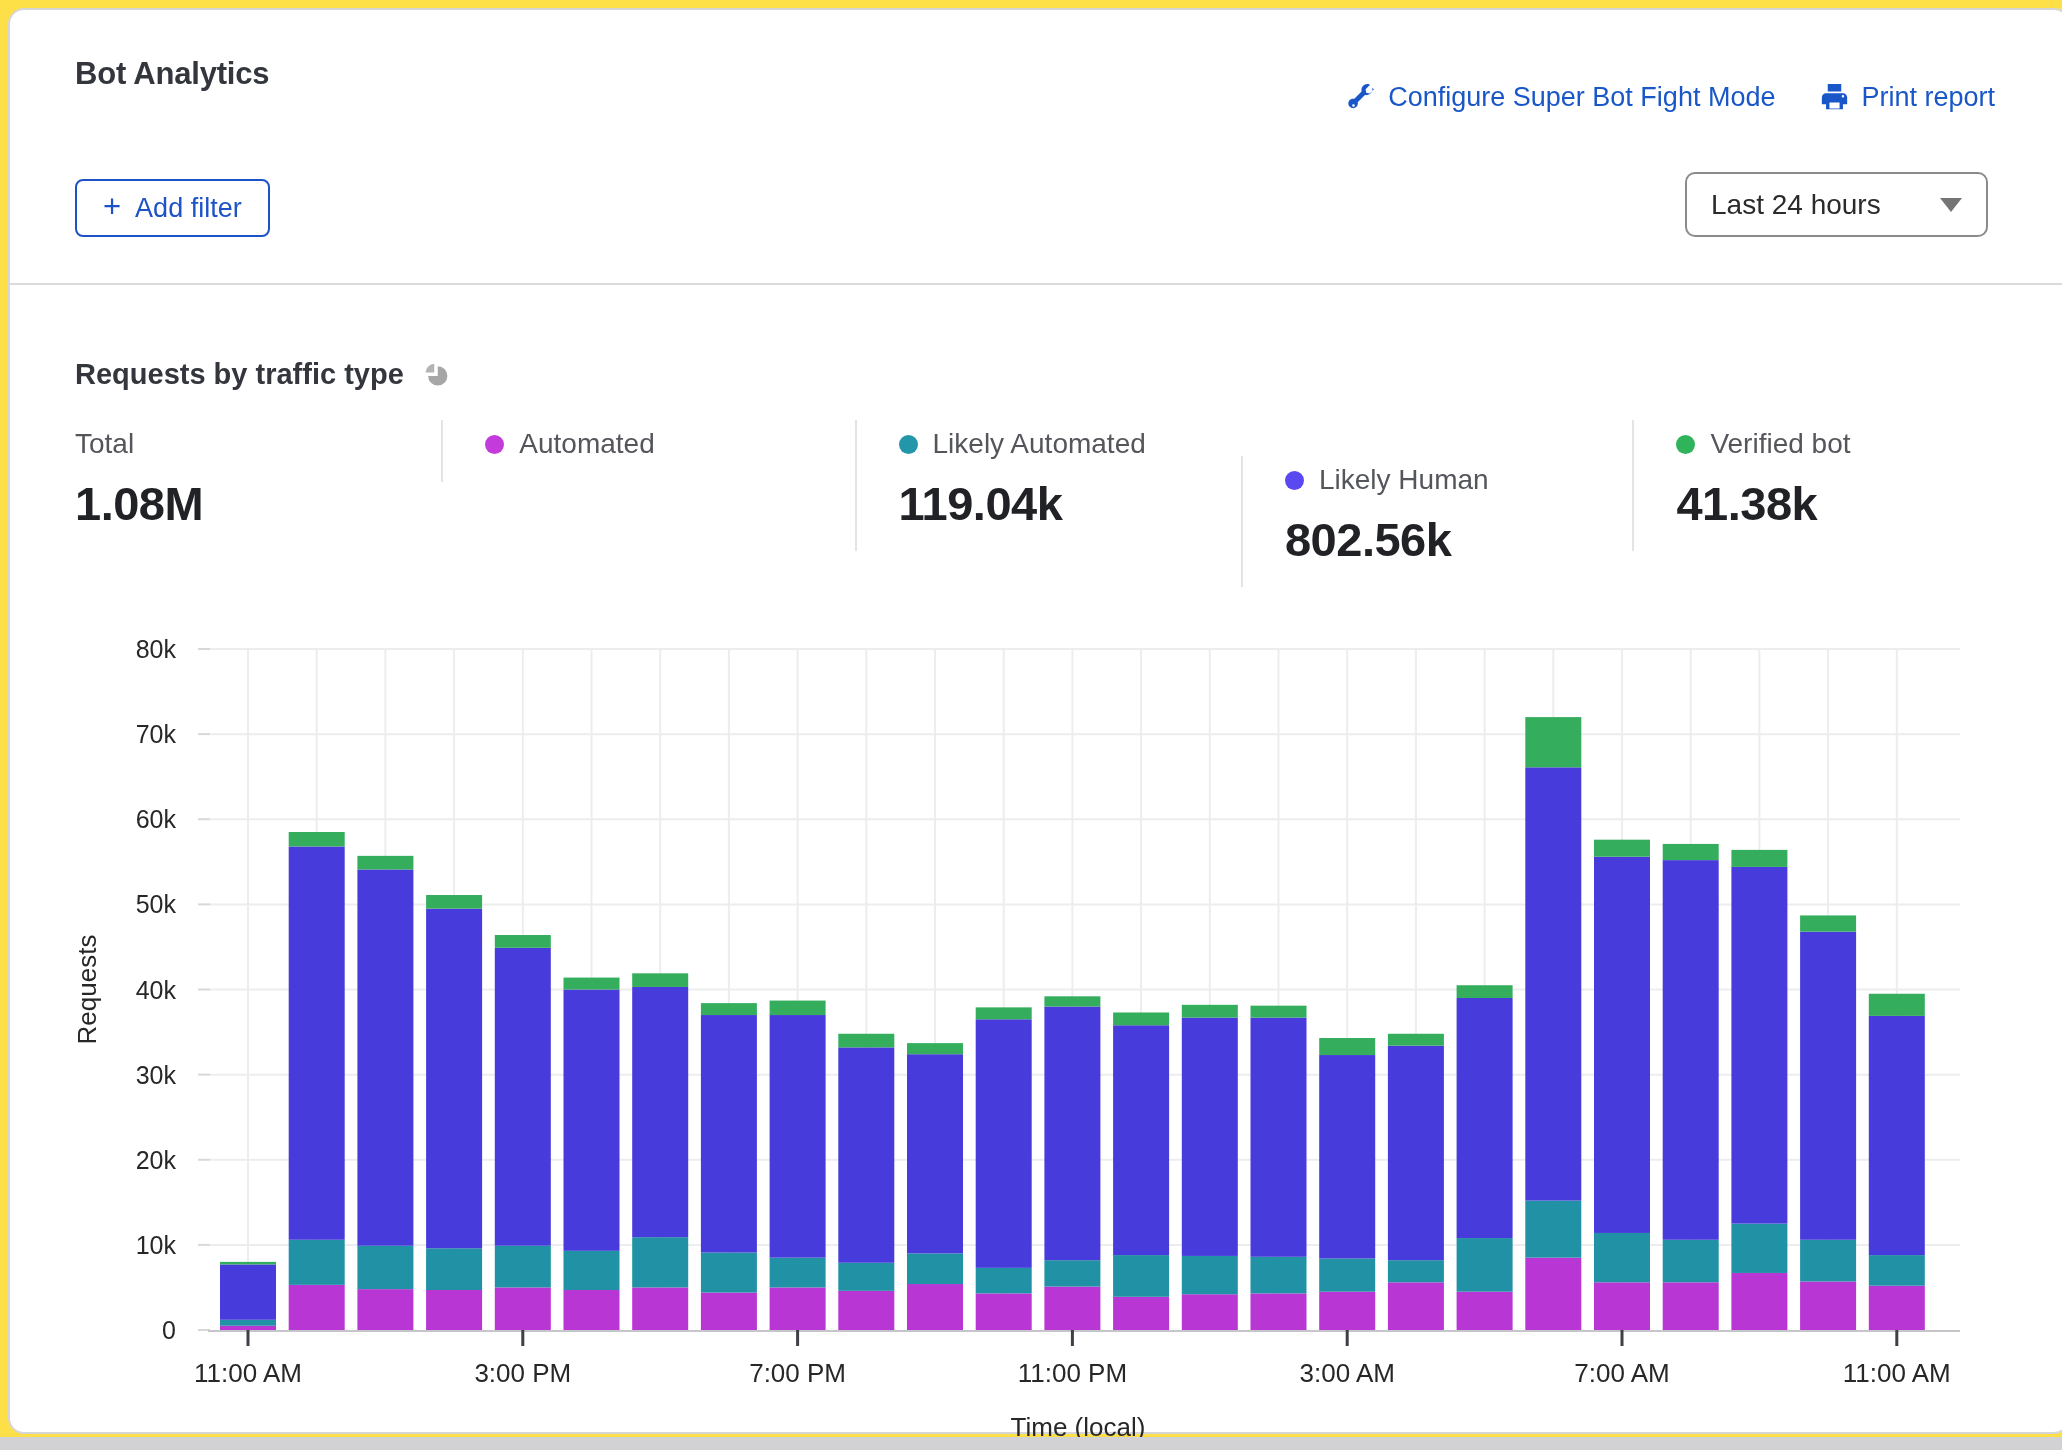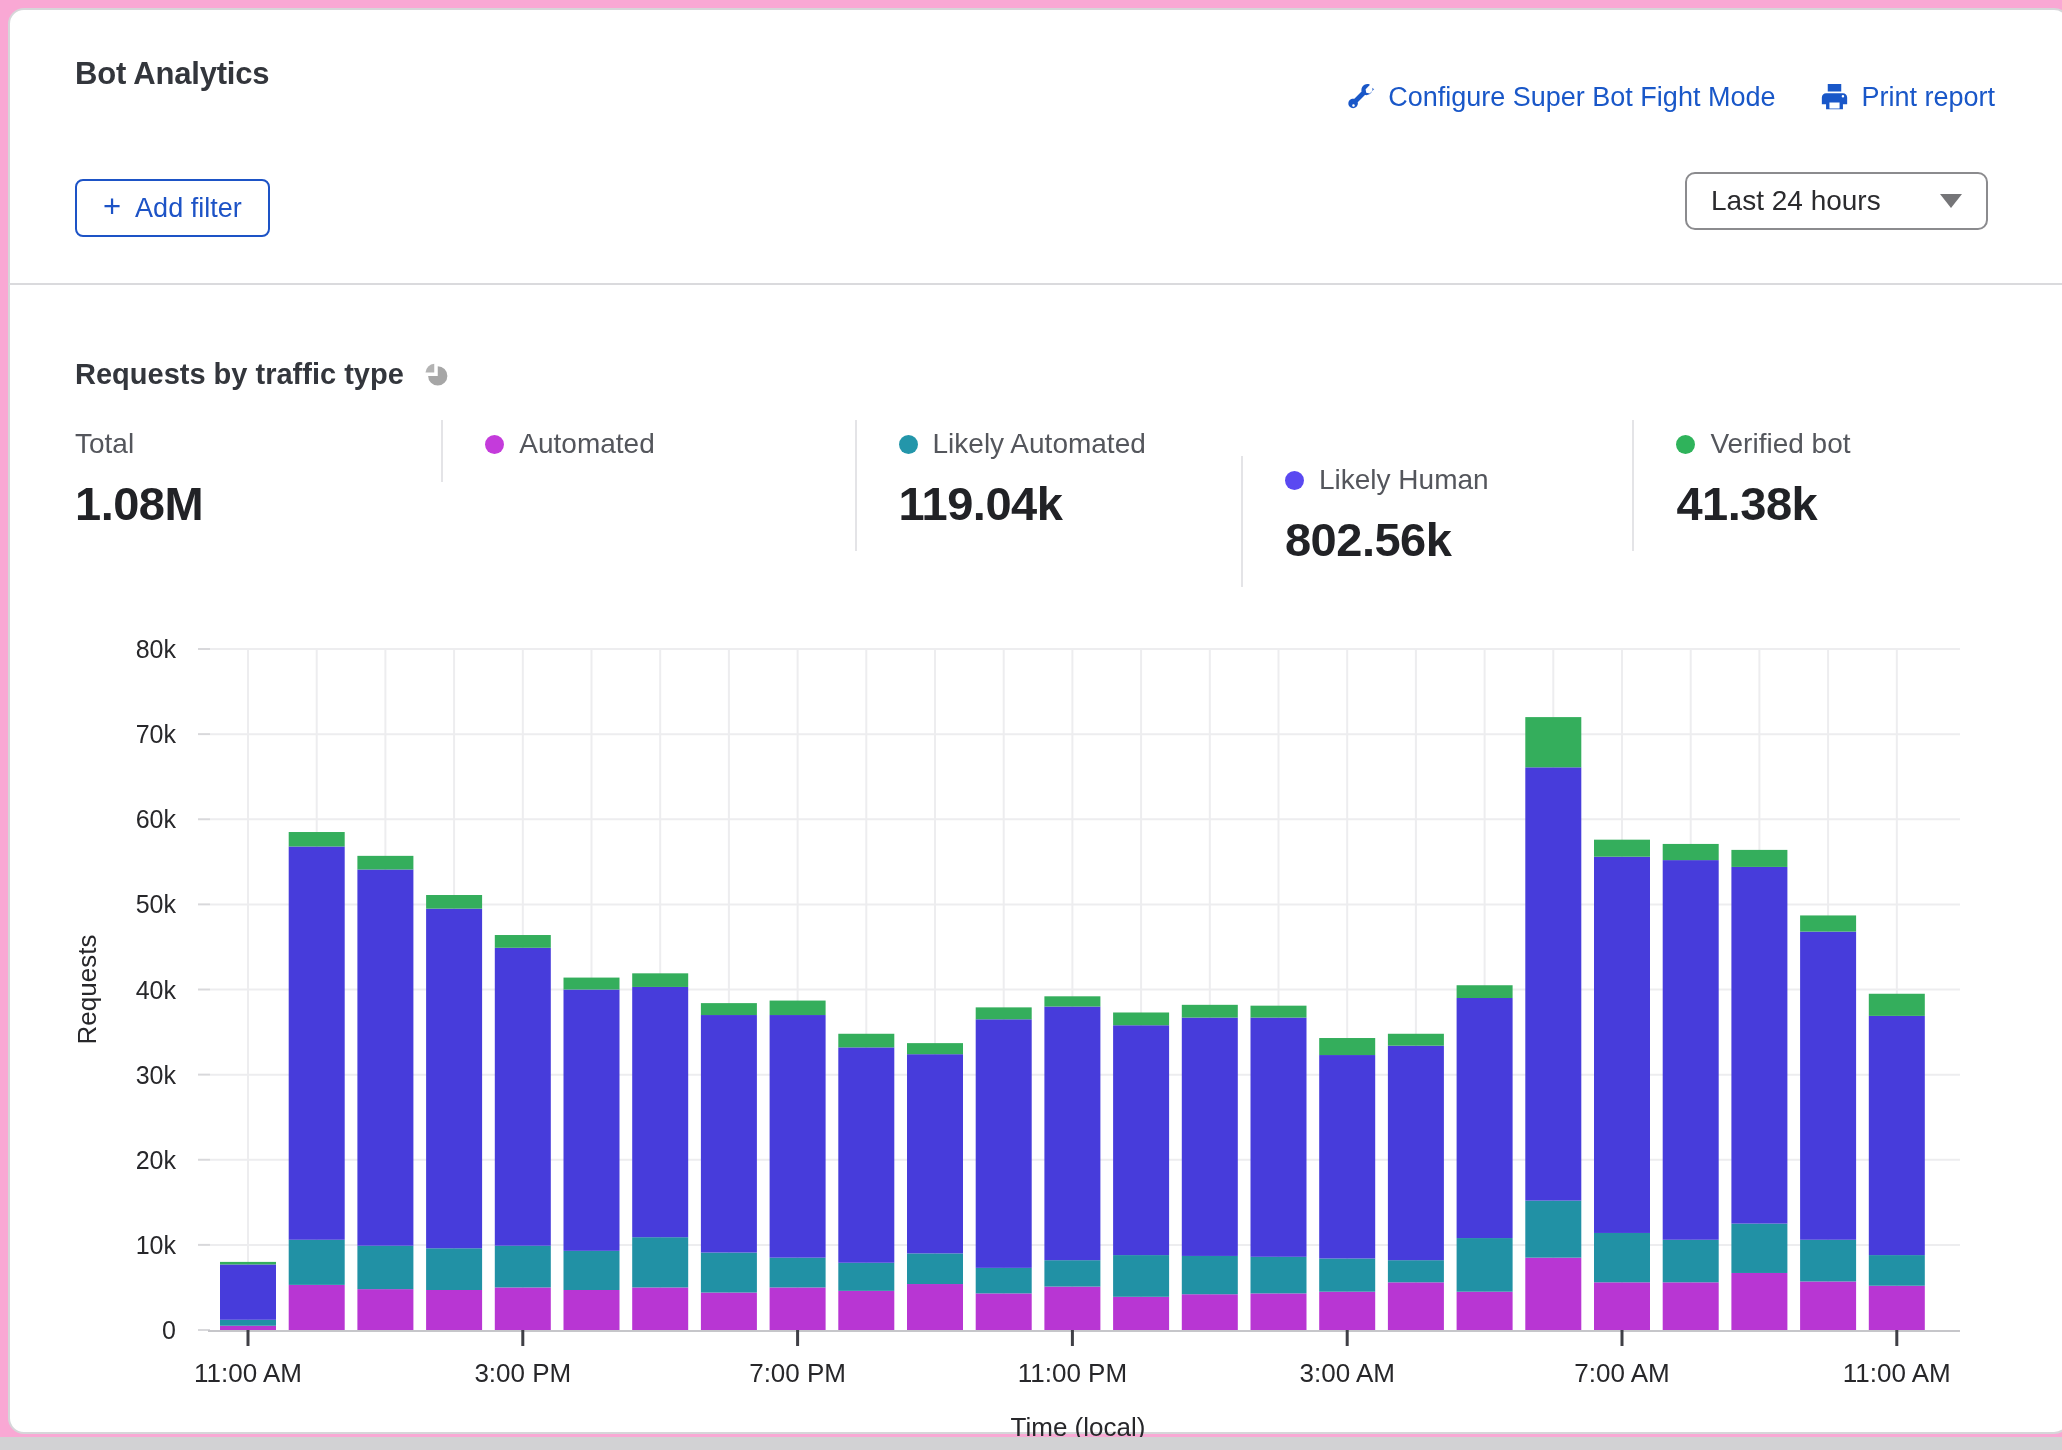--- a/index.html
+++ b/index.html
@@ -1,20 +1,20 @@
 <!DOCTYPE html>
 <html><head>
 <meta charset="utf-8">
 <style>
   * { margin:0; padding:0; box-sizing:border-box; }
   html,body { background:#ffffff; }
   body { font-family:"Liberation Sans","DejaVu Sans",sans-serif; }
   #screen {
     position:relative; width:2062px; height:1450px;
-    overflow:hidden; background:#f9a8d4;
+    overflow:hidden; background:#fde047;
   }
   .card {
     position:absolute; left:8px; top:8px; width:2062px; height:1426px;
     border:2px solid #d6d6d9; border-radius:16px; background:#fff;
   }
   .page-title {
     position:absolute; left:75px; top:56px;
     font-size:31px; font-weight:700; color:#33363c; letter-spacing:-0.2px;
   }
   .header-links {
@@ -27,21 +27,21 @@
   }
   .hlink svg { display:block; }
   .btn-add-filter {
     position:absolute; left:75px; top:179px; height:58px;
     display:flex; align-items:center; gap:14px; padding:0 26px;
     border:2px solid #1d53c6; border-radius:8px; background:#fff;
     color:#1d53c6; font-size:27px; cursor:pointer;
   }
   .btn-add-filter .plus { font-size:31px; font-weight:500; margin-top:-3px; }
   .dropdown {
-    position:absolute; left:1685px; top:172px; width:303px; height:58px;
+    position:absolute; left:1685px; top:172px; width:303px; height:65px;
     border:2px solid #8b8b8e; border-radius:10px; background:#fff;
     display:flex; align-items:center; padding:0 24px;
     font-size:28px; color:#2b2b2e; cursor:pointer;
   }
   .dropdown .caret {
     margin-left:auto; width:0; height:0;
     border-left:11px solid transparent; border-right:11px solid transparent;
     border-top:14px solid #757578;
   }
   .header-divider {

